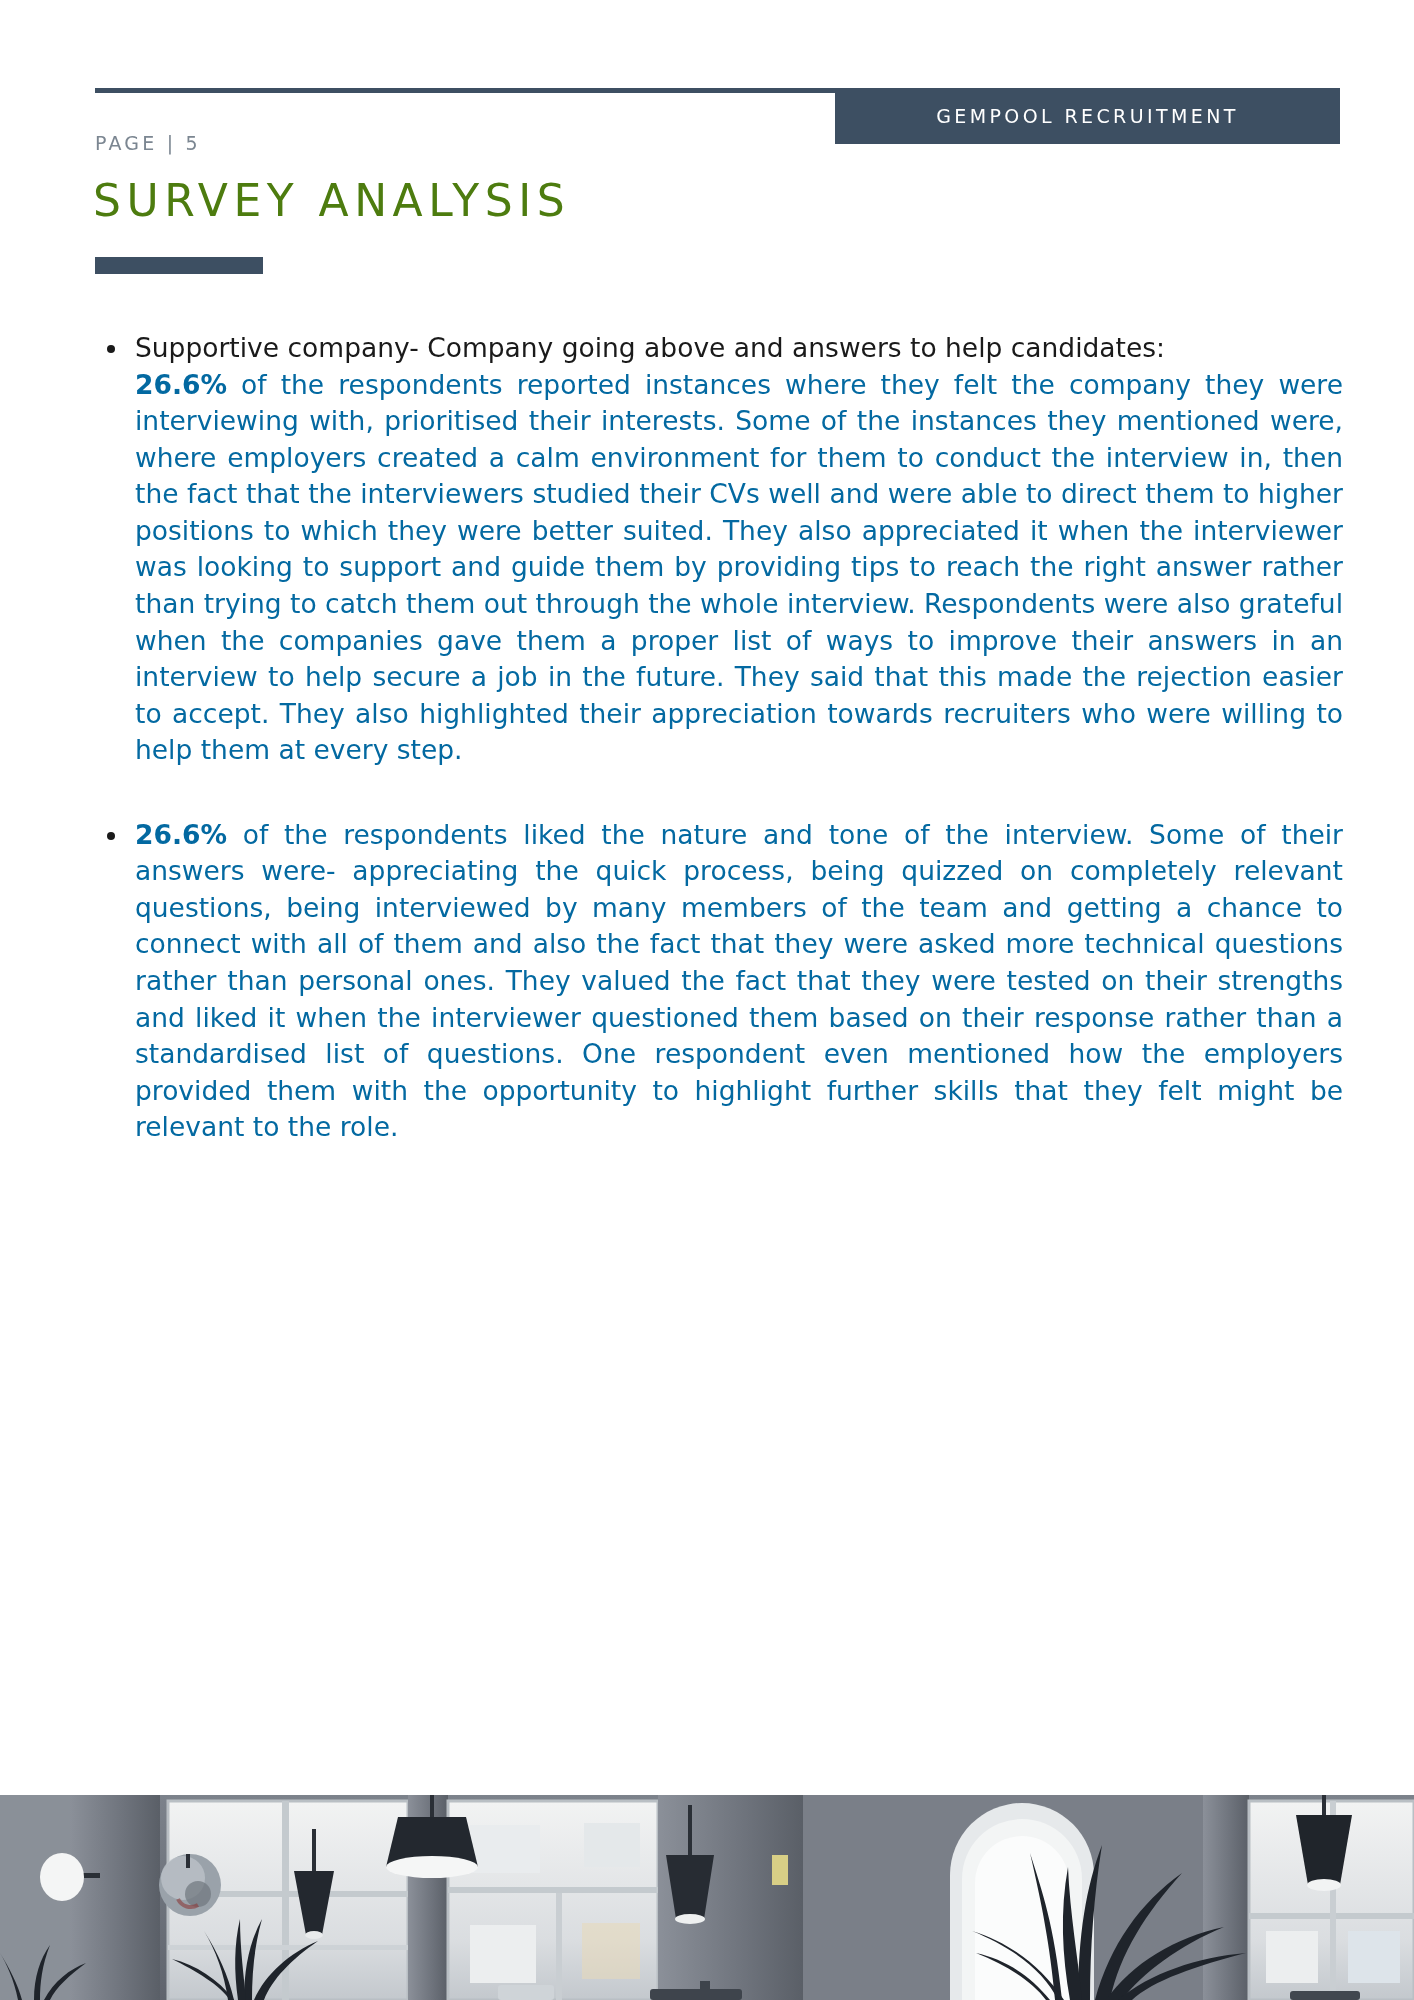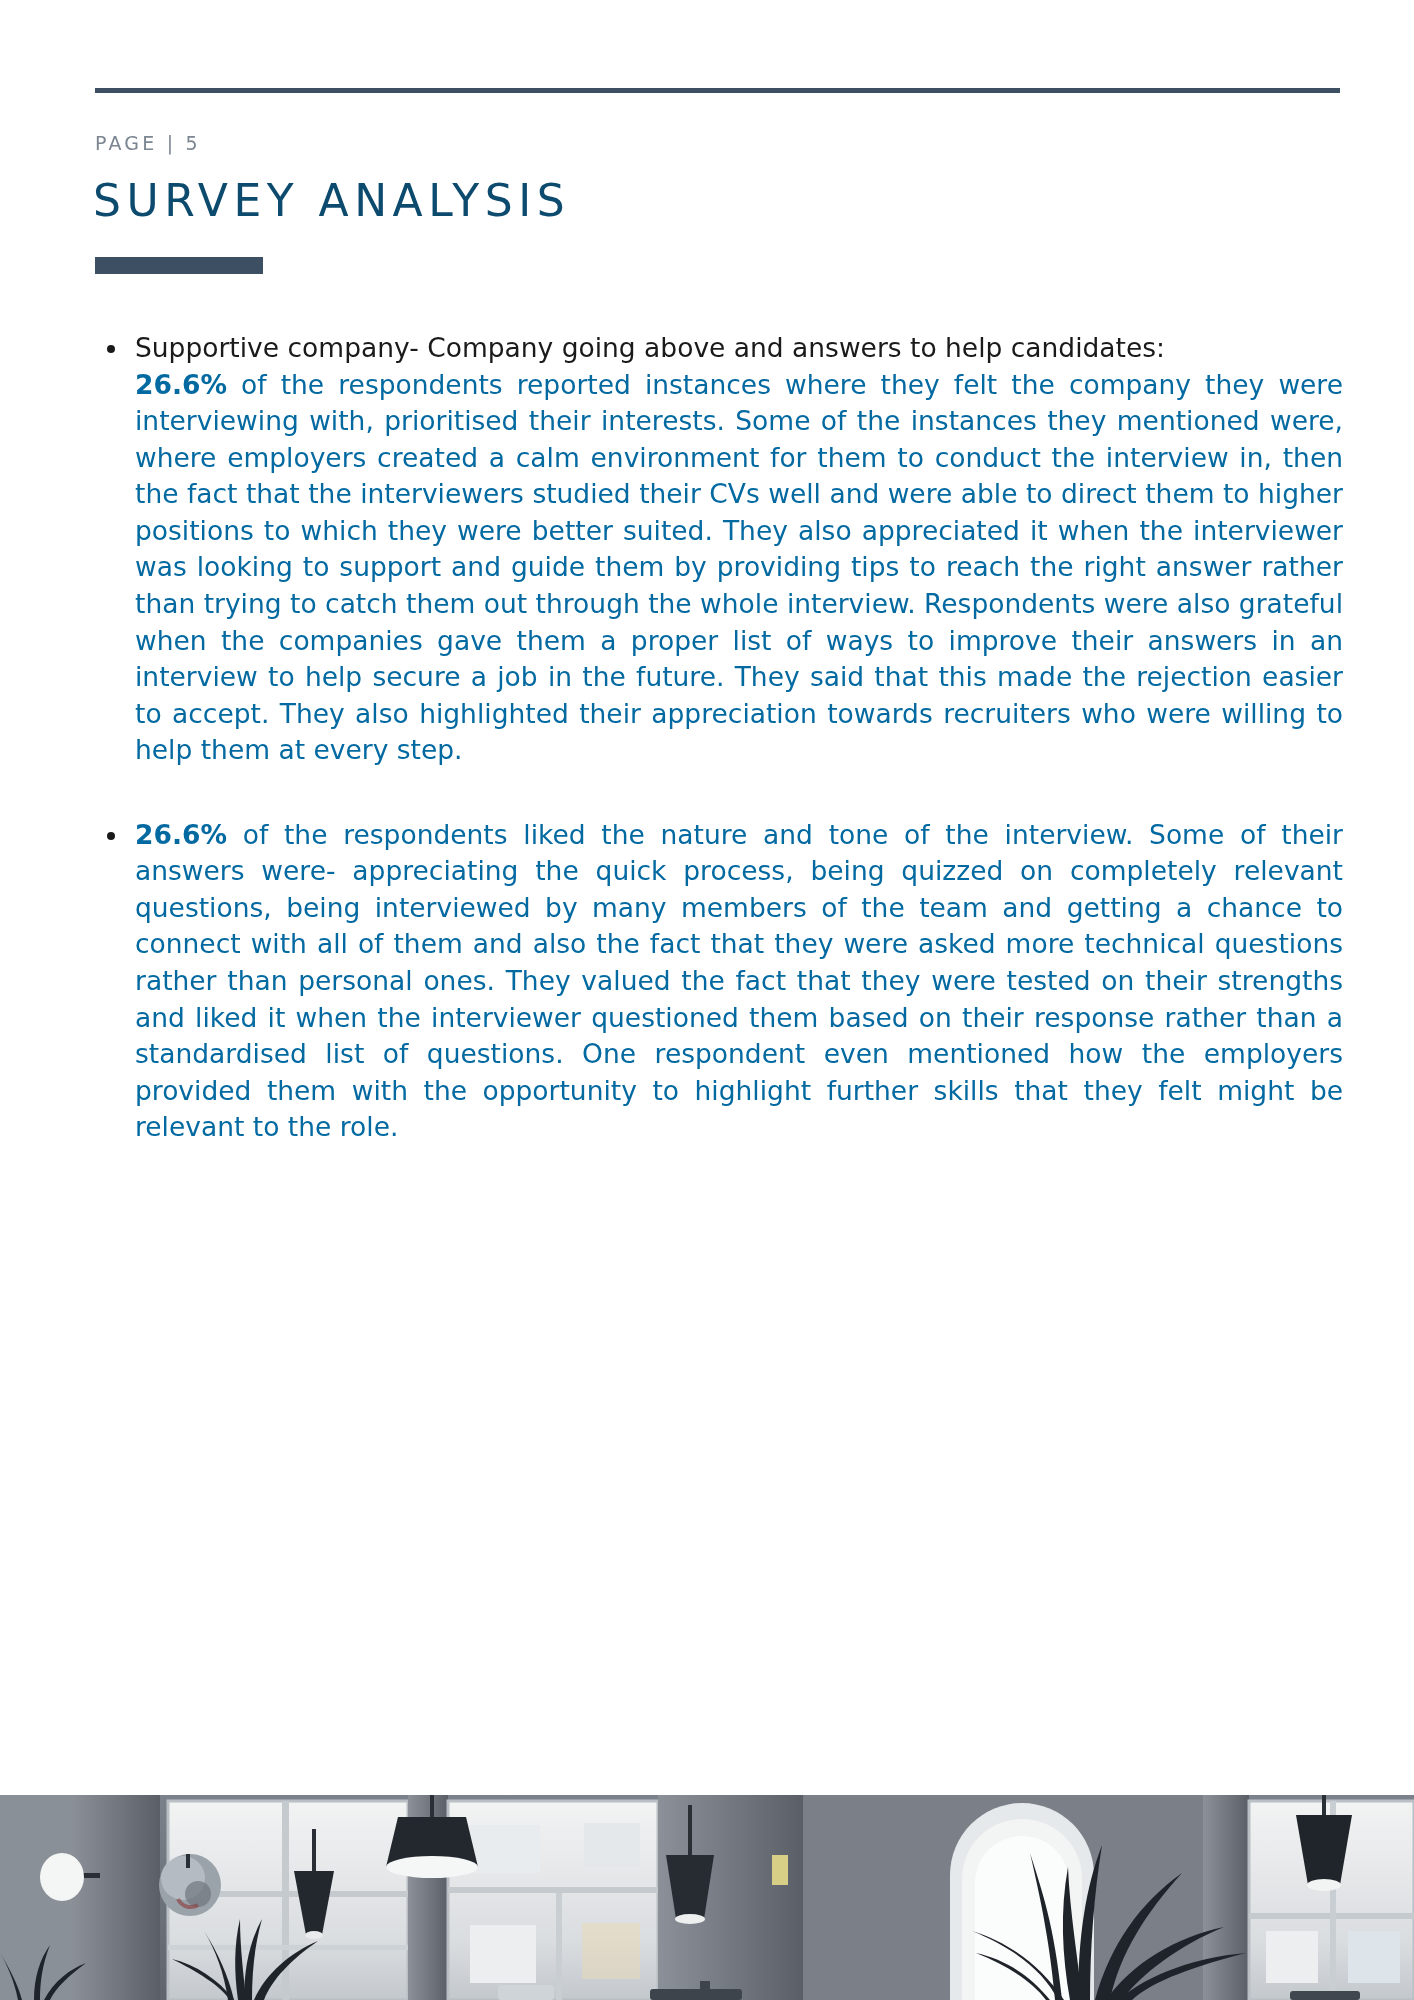--- a/index.html
+++ b/index.html
@@ -60,21 +60,21 @@
     font-weight: 400;
     white-space: nowrap;
   }
 
   .page-title {
     position: absolute;
     left: 93px;
     top: 178px;
     font-size: 44px;
     letter-spacing: 5.5px;
-    color: #0c4a6e;
+    color: #4d7c0f;
     font-weight: 400;
     white-space: nowrap;
     line-height: 1.05;
   }
 
   .title-accent-bar {
     position: absolute;
     left: 95px;
     top: 257px;
     width: 168px;
@@ -147,20 +147,23 @@
 </style>
 </head>
 <body>
 
 <div class="page">
 
   <div class="header-rule"></div>
 
   <div class="page-number">PAGE | 5</div>
 
+  <div class="brand-badge">
+    <span class="brand-badge-label">GEMPOOL RECRUITMENT</span>
+  </div>
 
   <h1 class="page-title">SURVEY ANALYSIS</h1>
 
   <div class="title-accent-bar"></div>
 
   <div class="content">
 
     <div class="bullet-block">
       <span class="bullet-marker"></span>
       <div class="bullet-heading">Supportive company- Company going above and answers to help candidates:</div>

